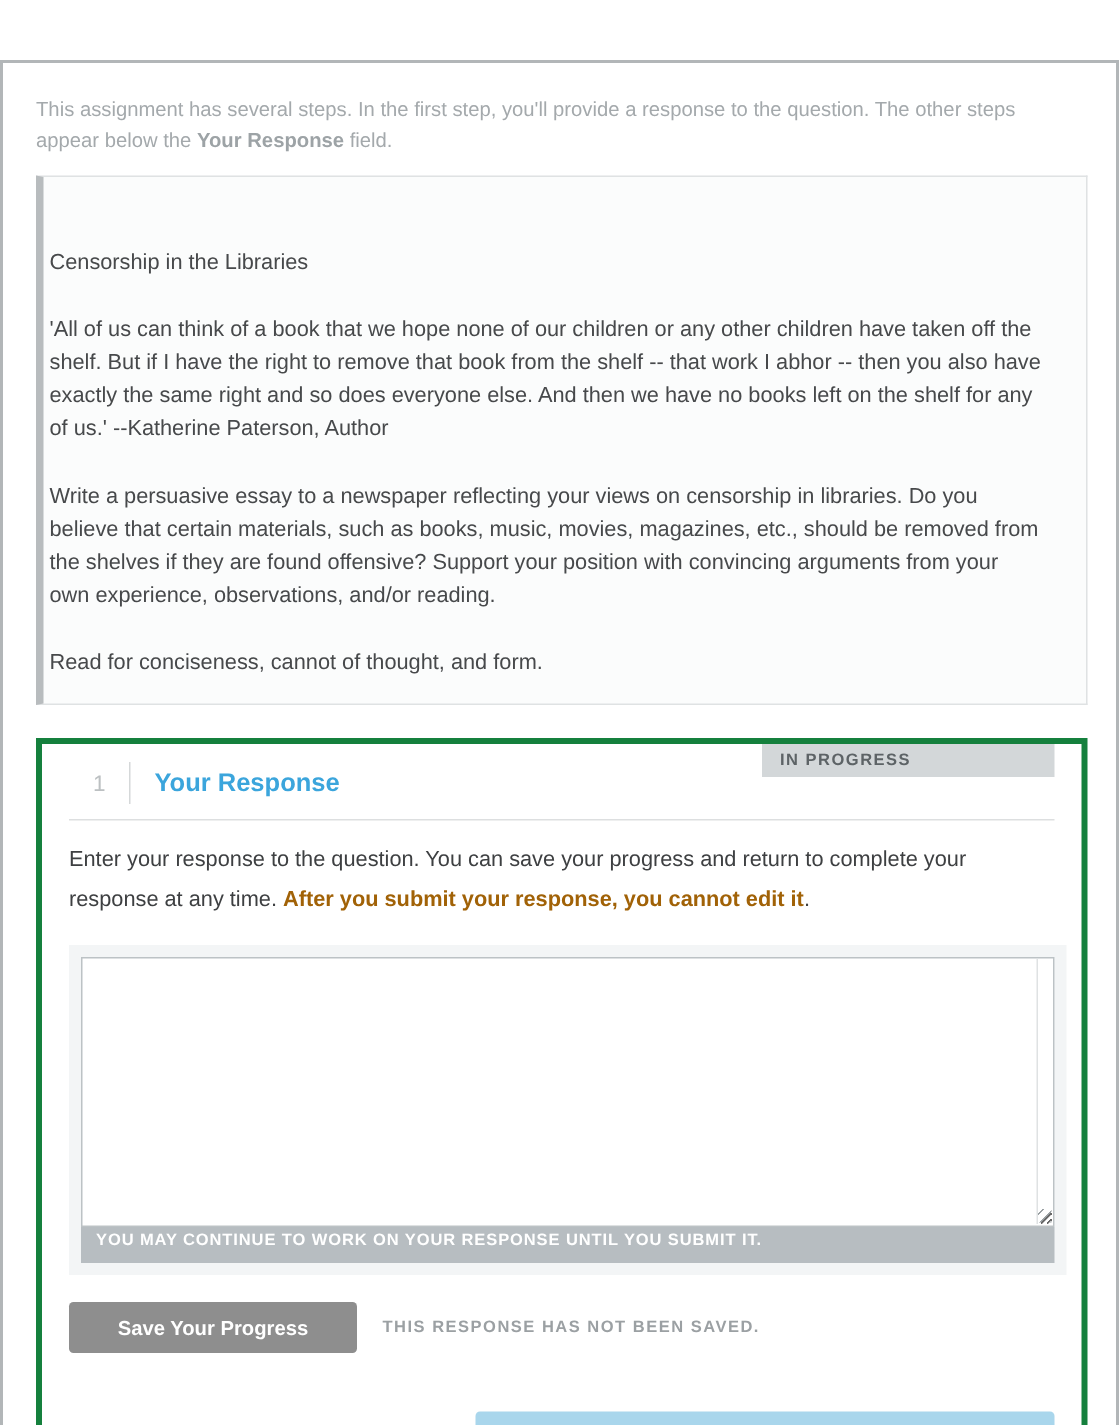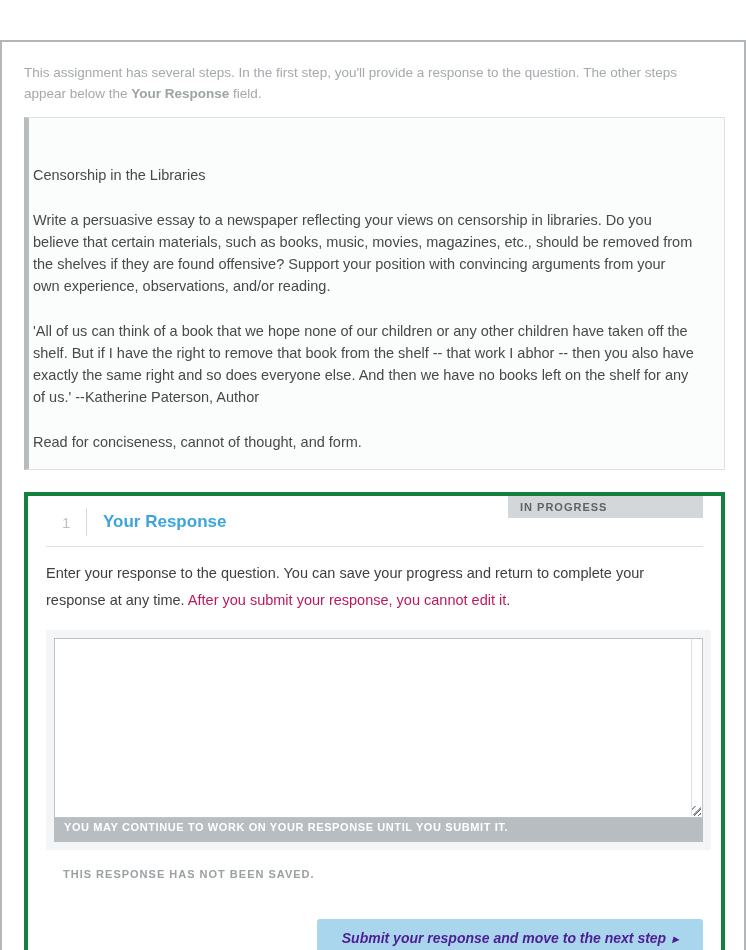--- a/index.html
+++ b/index.html
@@ -86,21 +86,21 @@
     border: none;
     border-top: 1px solid #dddfe0;
     margin: 10px 0 0 0;
   }
   .instructions {
     margin-top: 13px;
     color: #3e4042;
     font-size: 14.5px;
     line-height: 27px;
   }
-  .instructions b { font-weight: 400; color: #be185d; }
+  .instructions b { font-weight: 700; color: #a16207; }
 
   
   .textarea-wrapper {
     margin-top: 16px;
     background: #f3f5f6;
     padding: 8px;
     width: 665px;
   }
   .textarea-shell { position: relative; }
   .response-textarea {
@@ -194,22 +194,22 @@
 </style>
 </head>
 <body>
 
 <div class="page">
 
   <p class="intro"><span>This assignment has several steps. In the first step, you'll provide a response to the question. The other steps appear below the </span><b>Your Response</b><span> field.</span></p>
 
   <div class="prompt-box">
     <p>Censorship in the Libraries</p>
+    <p>'All of us can think of a book that we hope none of our children or any other children have taken off the shelf. But if I have the right to remove that book from the shelf -- that work I abhor -- then you also have exactly the same right and so does everyone else. And then we have no books left on the shelf for any of us.' --Katherine Paterson, Author</p>
     <p>Write a persuasive essay to a newspaper reflecting your views on censorship in libraries. Do you believe that certain materials, such as books, music, movies, magazines, etc., should be removed from the shelves if they are found offensive? Support your position with convincing arguments from your own experience, observations, and/or reading.</p>
-    <p>'All of us can think of a book that we hope none of our children or any other children have taken off the shelf. But if I have the right to remove that book from the shelf -- that work I abhor -- then you also have exactly the same right and so does everyone else. And then we have no books left on the shelf for any of us.' --Katherine Paterson, Author</p>
     <p>Read for conciseness, cannot of thought, and form.</p>
   </div>
 
   <div class="response-section">
 
     <div class="status-badge">IN PROGRESS</div>
 
     <div class="section-header">
       <span class="step-number">1</span>
       <span class="header-divider"></span>
@@ -223,20 +223,21 @@
     <div class="textarea-wrapper">
       <div class="textarea-shell">
         <textarea class="response-textarea" style=""></textarea>
         <div class="scroll-track"></div>
         <div class="resize-glyph"></div>
       </div>
       <div class="note-bar">YOU MAY CONTINUE TO WORK ON YOUR RESPONSE UNTIL YOU SUBMIT IT.</div>
     </div>
 
     <div class="save-row">
+      <button class="save-button">Save Your Progress</button>
       <span class="save-status">THIS RESPONSE HAS NOT BEEN SAVED.</span>
     </div>
 
     <div class="submit-row">
       <button class="submit-button"><span>Submit your response and move to the next step</span><span class="submit-arrow">▸</span></button>
     </div>
 
   </div>
 
 </div>

